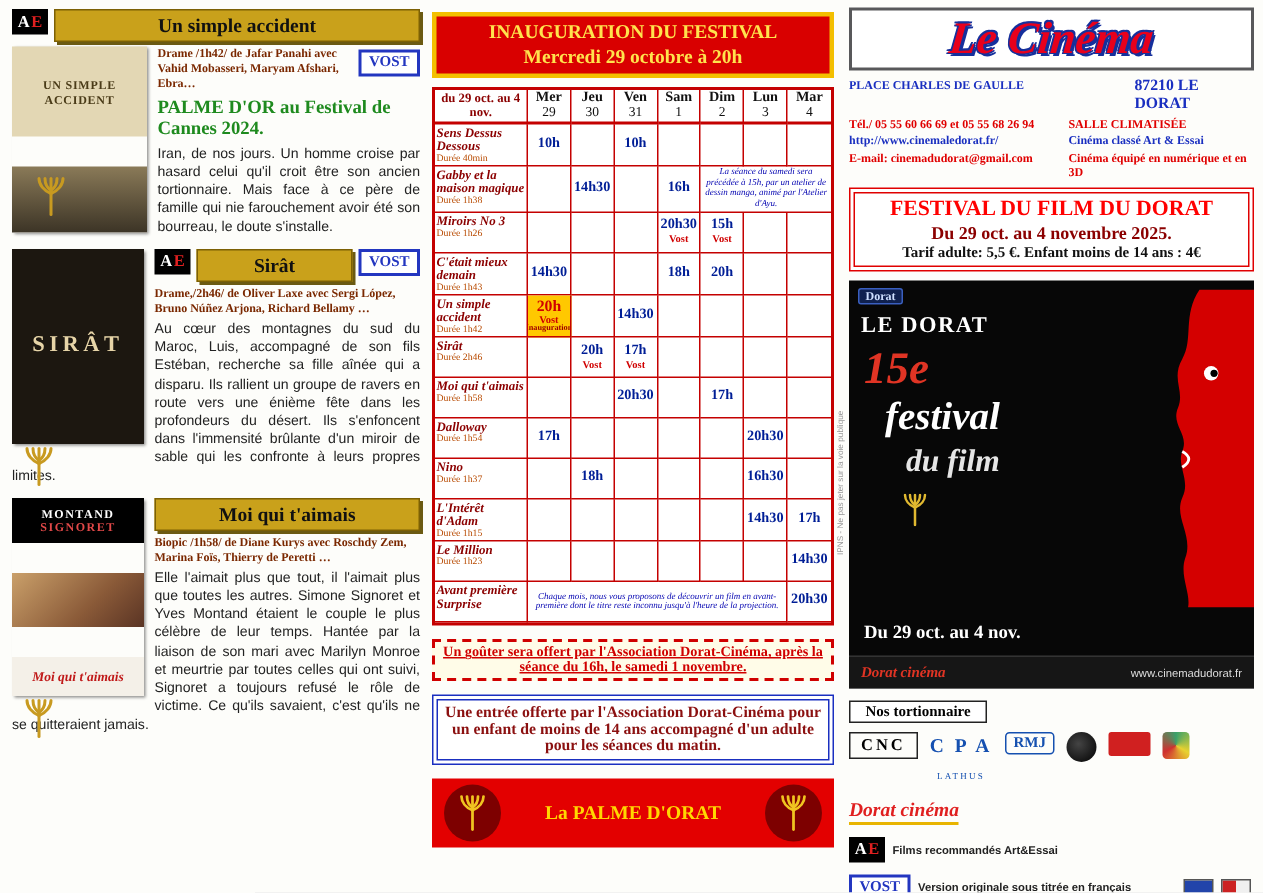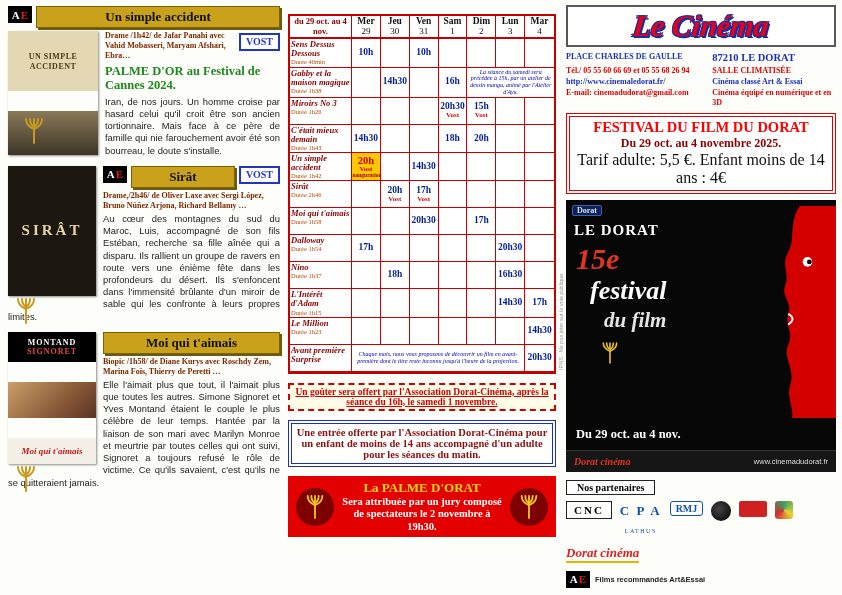--- a/index.html
+++ b/index.html
@@ -85,26 +85,26 @@
   
   .logo-box { border:2px solid #58585a; height:42px; display:flex; align-items:center;
               justify-content:center; background:#fff; }
   .cinema-logo { font-style:italic; font-weight:bold; font-size:30px; color:#e8001c;
                  transform:skewX(-6deg);
                  text-shadow:-1px -1px 0 #16309c, 1px -1px 0 #16309c, -1px 1px 0 #16309c,
                              1px 1px 0 #16309c, 2px 2px 0 #16309c; }
   .addr { display:grid; grid-template-columns:1.15fr 1fr; column-gap:4px; row-gap:2px;
           margin-top:5px; font-weight:bold; }
   .addr div { font-size:8px; line-height:1.15; }
-  .addr .big { font-size:10.5px; }
+  .addr .big { font-size:10.5px;margin-left:44px; }
   .blue { color:#1a2fc0; } .red { color:#e00000; }
   .tariff { margin-top:6px; border:4px double #e00000; text-align:center; padding:3px 1px; background:#fff; }
   .tf-title { color:#ff0000; font-size:14.5px; font-weight:bold; line-height:1.1; }
   .tf-dates { color:#8b0000; font-size:12px; font-weight:bold; }
-  .tf-prices { color:#111; font-size:16px; font-weight:normal; }
+  .tf-prices { color:#111; font-size:10px; font-weight:bold; }
   .poster-big { margin-top:6px; height:272px; background:#070707; position:relative; overflow:hidden; }
   .ps-town { position:absolute; top:5px; left:6px; color:#cfe0ff; font-size:8px; font-weight:bold;
              border:1px solid #3a5fbf; padding:0 4px; border-radius:2px; background:#10214f; }
   .ps-title { position:absolute; top:22px; left:8px; color:#fff; font-weight:bold; font-size:15px; letter-spacing:1px; }
   .ps-ed { position:absolute; top:42px; left:10px; font-style:italic; font-weight:bold; font-size:30px; color:#e03424; }
   .ps-f1 { position:absolute; top:76px; left:24px; color:#fff; font-style:italic; font-weight:bold; font-size:26px; }
   .ps-f2 { position:absolute; top:108px; left:38px; color:#e5e5e5; font-style:italic; font-weight:bold; font-size:21px; }
   .ps-palm { position:absolute; top:142px; left:34px; }
   .ps-dates { position:absolute; bottom:30px; left:10px; color:#fff; font-weight:bold; font-size:12.5px; }
   .ps-strip { position:absolute; bottom:0; left:0; right:0; height:22px; background:#161616;
@@ -230,20 +230,24 @@
               <path d="M12 9 C9 7 8 4 8 1"></path>
               <path d="M12 9 C15 7 16 4 16 1"></path>
               <path d="M12 8 V1"></path>
             </g>
           </svg>
       </span>
     </section>
   </div>
 
   <div class="col col-mid">
+    <div class="banner">
+      <div>INAUGURATION DU FESTIVAL</div>
+      <div>Mercredi 29 octobre à 20h</div>
+    </div>
 
     <div class="sched">
         <div class="t-row t-head">
           <div class="t-corner">du 29 oct. au 4 nov.</div>
           <div class="t-day">
             <span class="day-name">Mer</span>
             <span class="day-num">29</span>
           </div>
           <div class="t-day">
             <span class="day-name">Jeu</span>
@@ -488,21 +492,20 @@
               <path d="M12 11 C7 9 4 5 4 1"></path>
               <path d="M12 11 C17 9 20 5 20 1"></path>
               <path d="M12 9 C9 7 8 4 8 1"></path>
               <path d="M12 9 C15 7 16 4 16 1"></path>
               <path d="M12 8 V1"></path>
             </g>
           </svg>
       </span>
       <div class="pb-text">
         <div class="pb-title">La PALME D'ORAT</div>
-        <div class="pb-body">Sera attribuée par un jury composé de spectateurs le 2 novembre à 19h30.</div>
       </div>
       <span class="palm-circle">
         <svg width="22" height="24" viewBox="0 0 24 26">
             <g fill="none" stroke="#f0c420" stroke-width="2" stroke-linecap="round">
               <path d="M12 25 V10"></path>
               <path d="M12 11 C7 9 4 5 4 1"></path>
               <path d="M12 11 C17 9 20 5 20 1"></path>
               <path d="M12 9 C9 7 8 4 8 1"></path>
               <path d="M12 9 C15 7 16 4 16 1"></path>
               <path d="M12 8 V1"></path>
@@ -559,21 +562,21 @@
           </svg>
       </span>
       <div class="ps-dates">Du 29 oct. au 4 nov.</div>
       <div class="ps-strip">
         <span class="ps-logo">Dorat cinéma</span>
         <span class="ps-url">www.cinemadudorat.fr</span>
       </div>
     </div>
 
     <div class="partners">
-      <span class="pt-title">Nos partenaires</span>
+      <span class="pt-title">Nos tortionnaire</span>
       <div class="pt-grid">
         <span class="pt-cnc">CNC</span>
         <span class="pt-cpa">
           <span class="big">C P A</span><br>
           <span class="sub">LATHUS</span>
         </span>
         <span class="pt-rmj">RMJ</span>
         <span class="pt-dot"></span>
         <span class="pt-red"></span>
         <span class="pt-green"></span>

